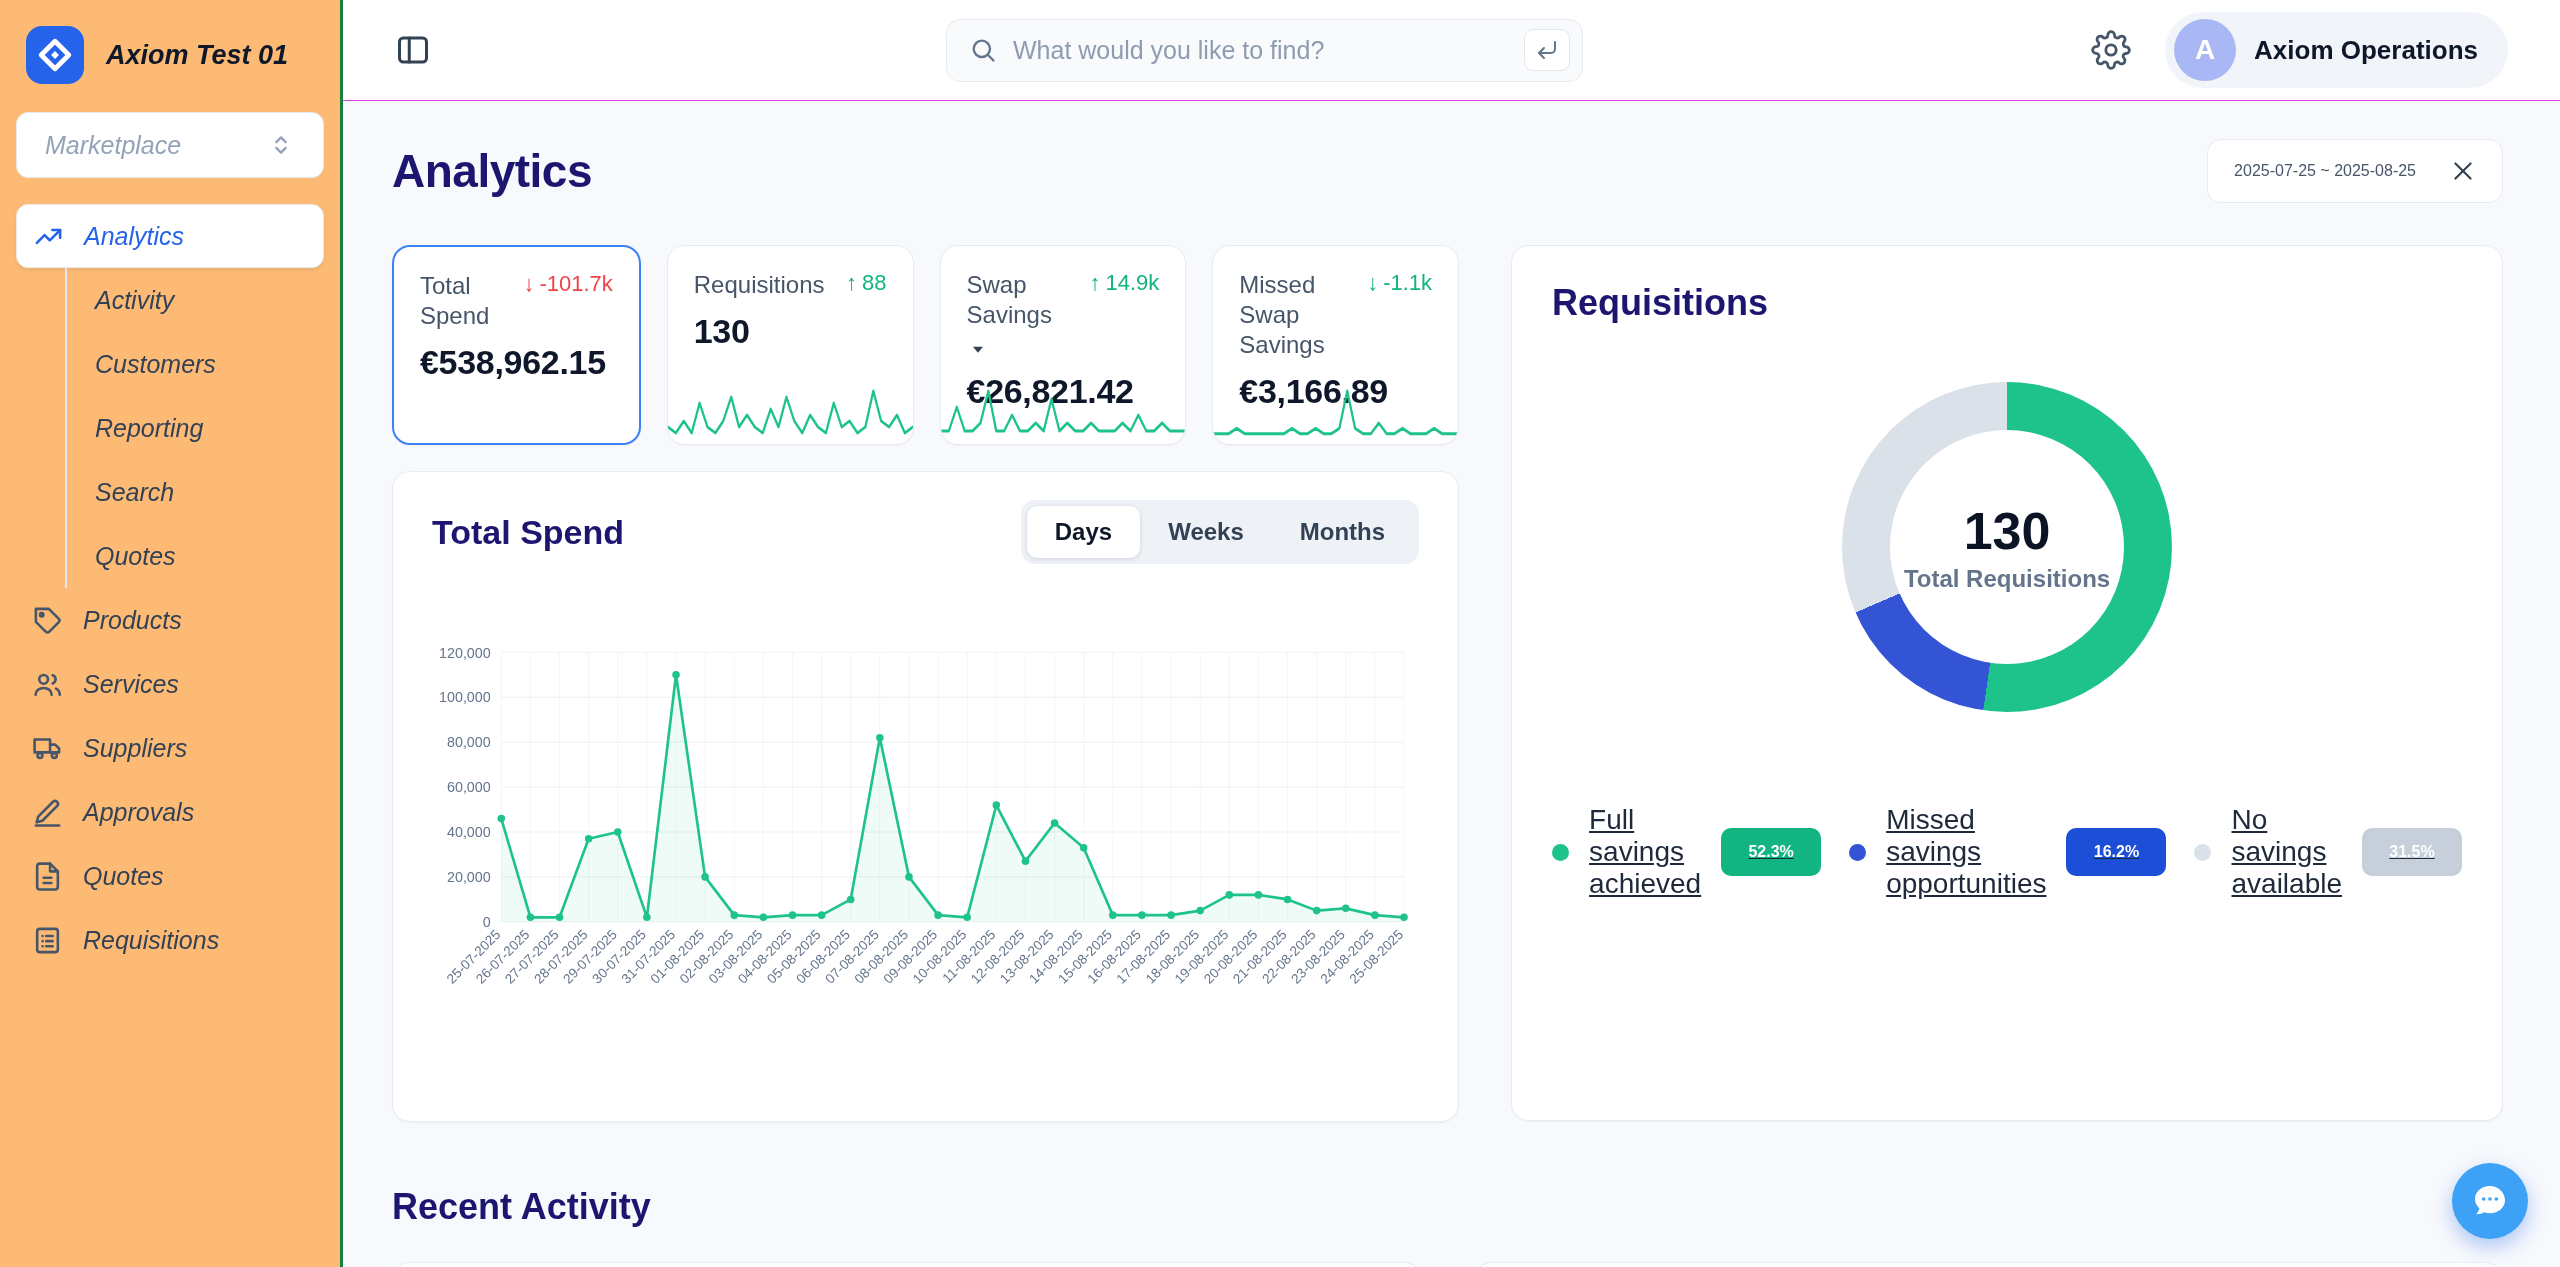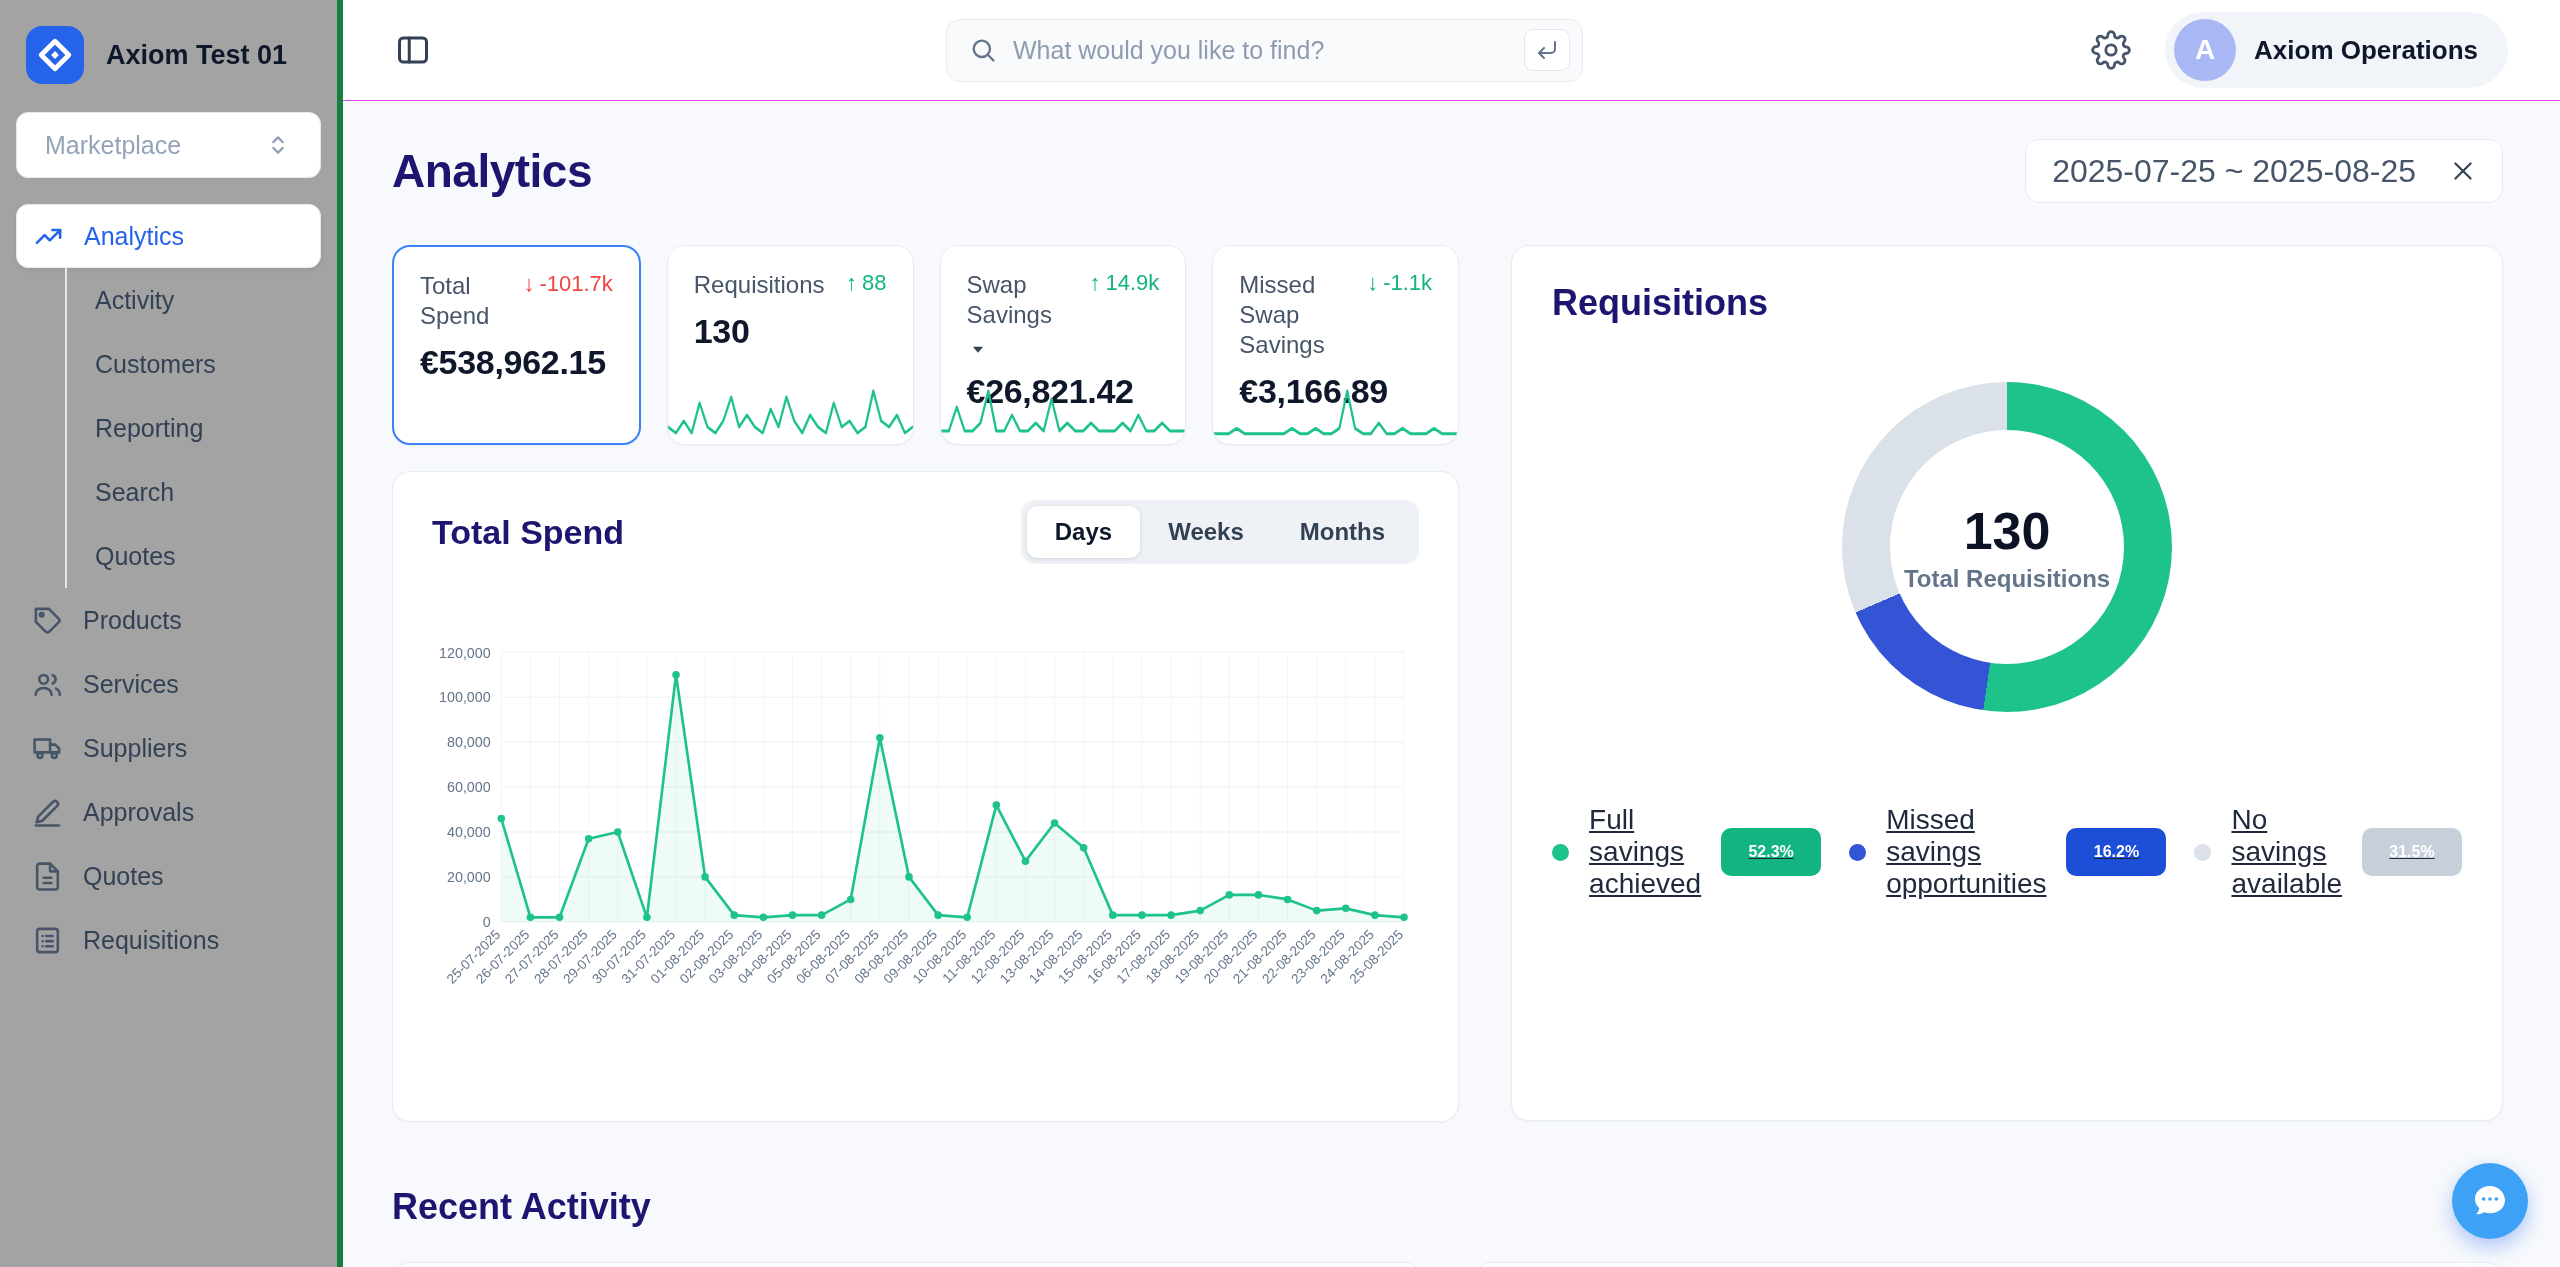--- a/index.html
+++ b/index.html
@@ -2,21 +2,21 @@
 <html style="--navy: #1c1670; --green: #1ec28b; --accent: #2563eb;"><head>
 <meta charset="utf-8">
 <style>
   * { box-sizing: border-box; margin: 0; padding: 0; }
   :root { --navy:#1c1670; --green:#1ec28b; --accent:#2563eb; }
   html,body { width:2560px; height:1267px; overflow:hidden; }
   body { font-family:"Liberation Sans", sans-serif; background:#f7f9fc; color:#1e293b; }
   .app { display:flex; width:100%; height:100%; }
 
   
-  .sidebar { width:343px; min-width:343px; background:#a3a3a3; border-right:6px solid #15803d; display:flex; flex-direction:column; }
+  .sidebar { width:343px; min-width:343px; background:#fdba74; border-right:3px solid #15803d; display:flex; flex-direction:column;font-style:italic; }
   .logo-row { display:flex; align-items:center; gap:22px; padding:26px 26px 18px; }
   .logo { width:58px; height:58px; border-radius:16px; background:var(--accent); display:flex; align-items:center; justify-content:center; flex:none; }
   .app-title { font-size:27px; font-weight:700; color:#0f172a; }
   .workspace-select { margin:10px 16px 26px; height:66px; border:1px solid #e2e8f0; border-radius:12px; background:#fff;
     display:flex; align-items:center; justify-content:space-between; padding:0 28px; color:#94a3b8; font-size:25px; cursor:pointer; }
   .workspace-select .icon { width:28px; height:28px; color:#94a3b8; }
   nav { padding:0 16px; overflow:hidden; }
   .nav-item { display:flex; align-items:center; gap:20px; height:64px; padding:0 16px; border-radius:12px; font-size:25px; color:#334155; cursor:pointer; }
   .nav-item .icon { width:31px; height:31px; color:#475569; flex:none; }
   .nav-item.active { border:1px solid #e6ebf2; box-shadow:0 2px 5px rgba(15,23,42,.07); color:var(--accent); font-weight:500; background:#fff; }
@@ -39,21 +39,21 @@
   .topbar-right { margin-left:auto; display:flex; align-items:center; gap:34px; }
   .gear-btn .icon { width:40px; height:40px; color:#475569; }
   .account { display:flex; align-items:center; gap:18px; background:#f1f5f9; border-radius:999px; padding:7px 30px 7px 9px; height:76px; cursor:pointer; border:none; font-family:inherit; }
   .avatar { width:62px; height:62px; border-radius:50%; background:#a9b8f5; color:#fff; font-size:28px; font-weight:700; display:flex; align-items:center; justify-content:center; }
   .account-name { font-size:26px; font-weight:700; color:#0f172a; }
 
   
   .content { padding:38px 57px 0 49px; flex:1; overflow:hidden; position:relative; }
   .page-head { display:flex; align-items:center; justify-content:space-between; }
   h1 { font-size:46px; font-weight:700; color:var(--navy); letter-spacing:-0.5px; }
-  .date-range { background:#fff; border:1px solid #e7ecf2; border-radius:14px; height:64px; display:flex; align-items:center; gap:34px; padding:16px 26px; font-size:32px; color:#475569; cursor:pointer; }
+  .date-range { background:#fff; border:1px solid #e7ecf2; border-radius:14px; height:64px; display:flex; align-items:center; gap:34px; padding:16px 26px; font-size:16px; color:#475569; cursor:pointer; }
   .date-range .iconbtn .icon { width:26px; height:26px; color:#334155; }
 
   .grid { display:flex; gap:52px; margin-top:42px; }
   .left-col { width:1389px; min-width:0; display:flex; flex-direction:column; gap:26px; }
 
   .stats { display:flex; gap:26px; }
   .stat-card { flex:1; height:200px; background:#fff; border:1px solid #e7ecf2; border-radius:18px; padding:24px 26px; position:relative; overflow:hidden; cursor:pointer; box-shadow:0 1px 2px rgba(15,23,42,.04); }
   .stat-card.selected { border:2px solid #3b82f6; }
   .stat-top { display:flex; justify-content:space-between; align-items:flex-start; gap:10px; }
   .stat-label { font-size:24px; color:#475569; line-height:1.25; display:flex; align-items:center; gap:8px; flex-wrap:wrap; max-width:68%; }

